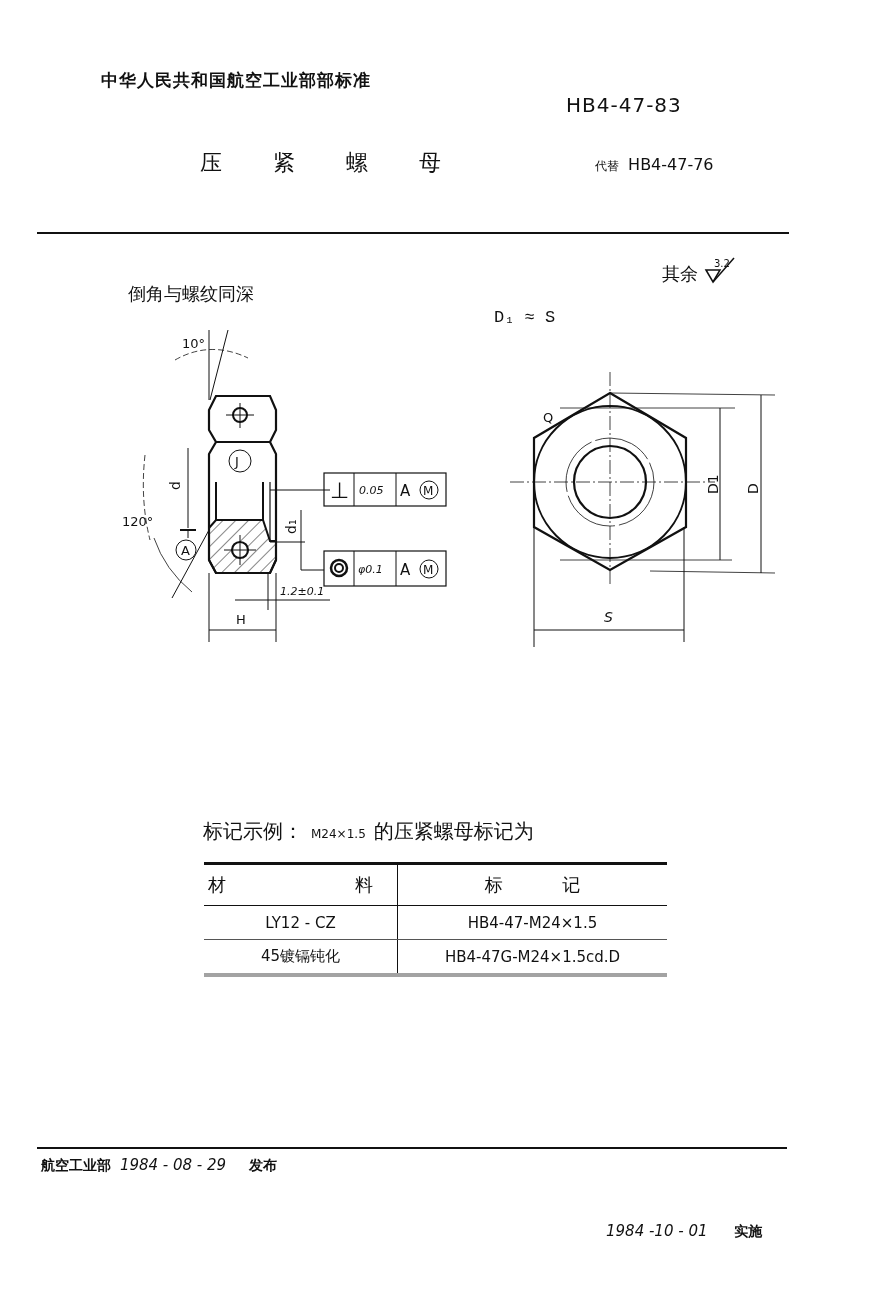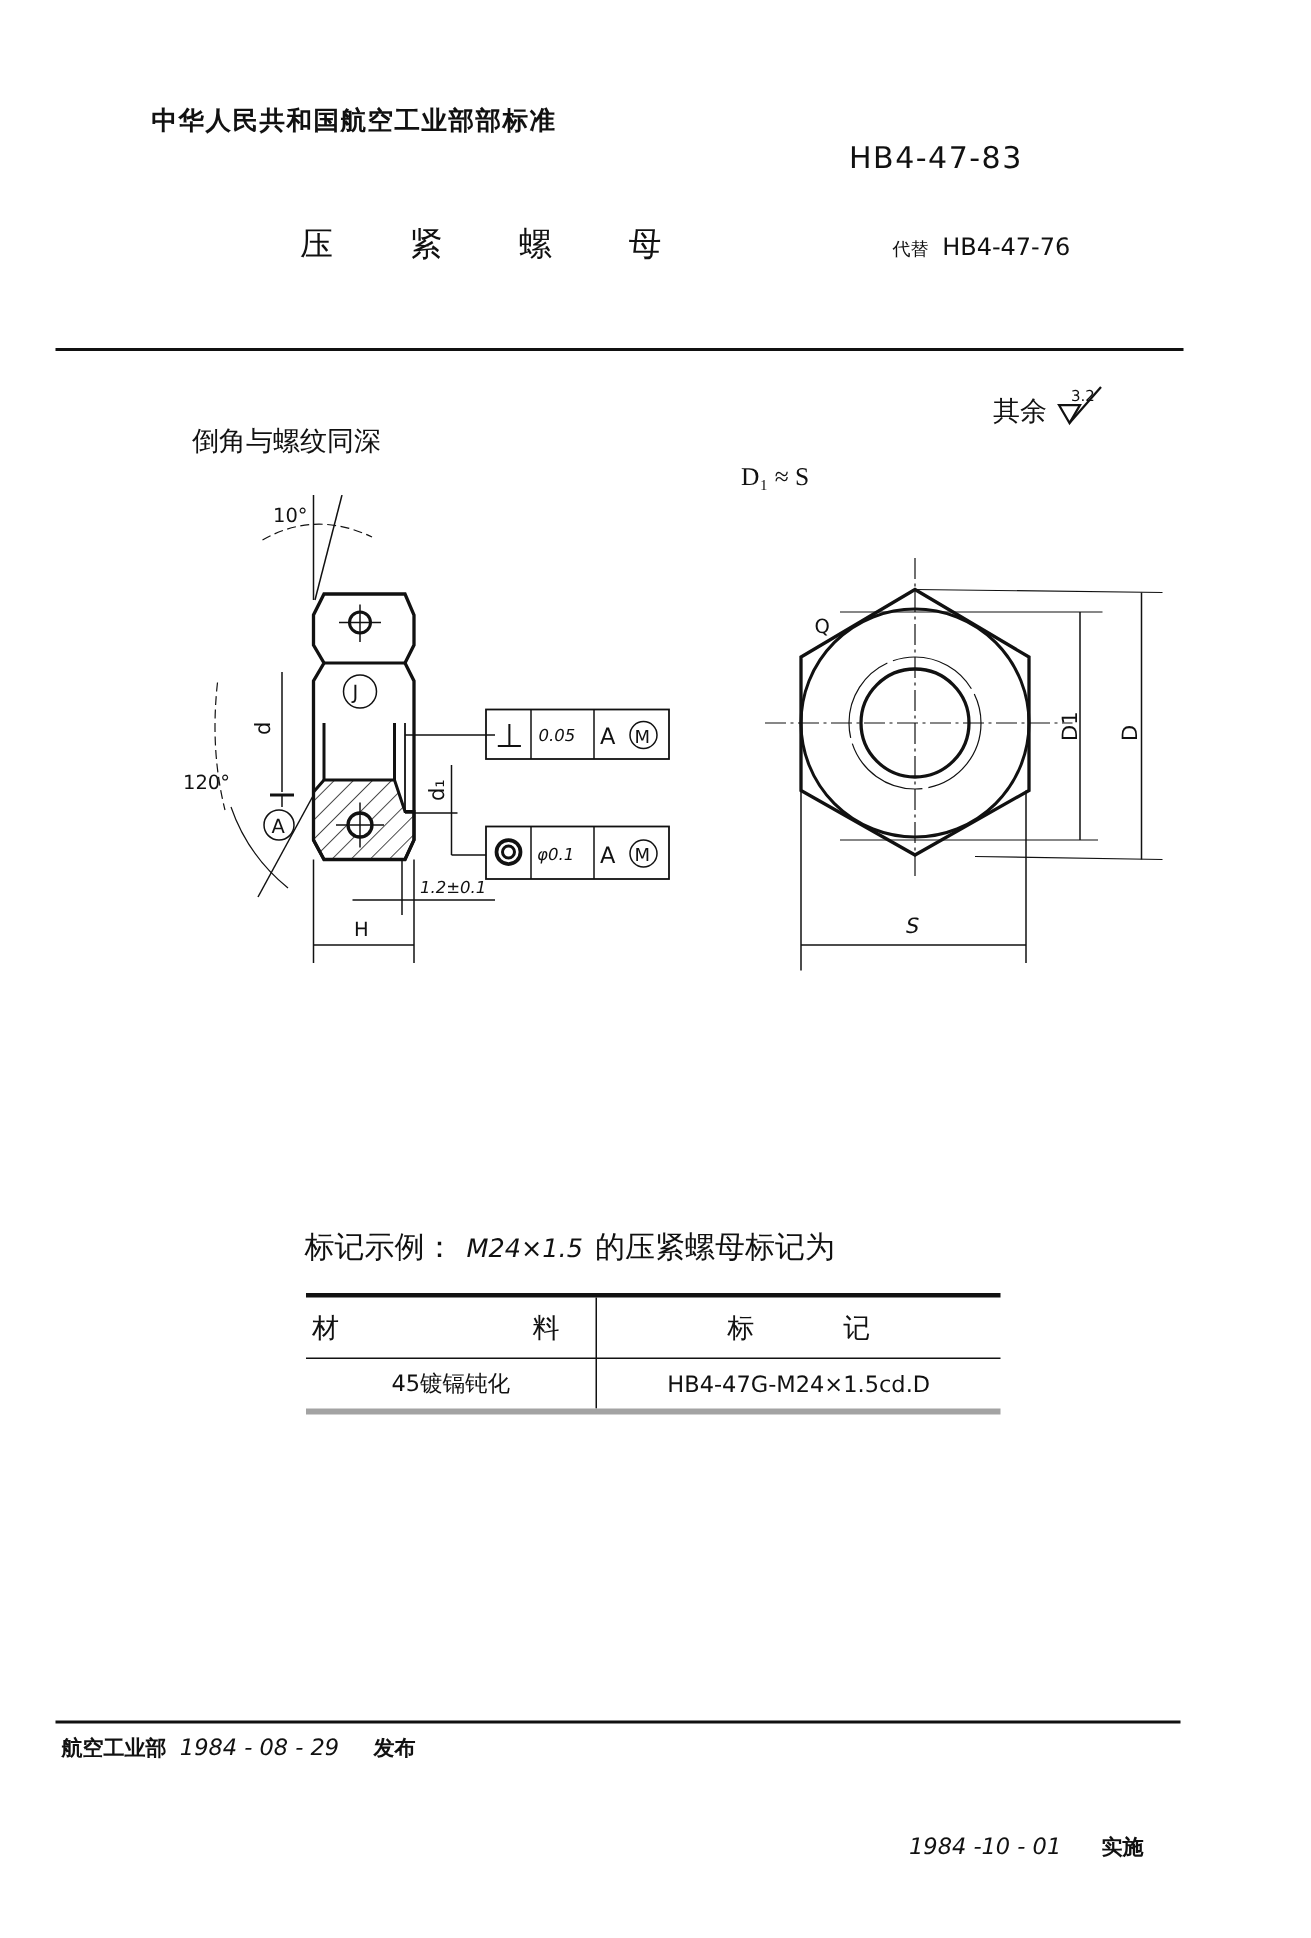--- a/index.html
+++ b/index.html
@@ -7,23 +7,23 @@
   .abs { position:absolute; }
   .std-org { left:101px; top:48px; font-size:17px; font-weight:bold; letter-spacing:1px; font-family:"DejaVu Sans", sans-serif;margin-top:21px; }
   .std-code { left:566px; top:93px; font-size:20px; letter-spacing:1px; font-family:"DejaVu Sans", sans-serif; }
   .title { left:200px; top:148px; font-size:22px; font-family:"DejaVu Serif", serif; word-spacing:0; }
   .title span { display:inline-block; margin-right:44px; }
   .replace { left:566px; top:155px; font-size:16px; font-family:"DejaVu Sans", sans-serif; }
   .replace .lbl { font-size:12px; margin-right:4px;margin-left:29px; }
   .rule { background:#111; height:2px; }
   .note-chamfer { left:128px; top:282px; font-size:18px; font-family:"DejaVu Serif", serif; }
   .note-rest { left:662px; top:256px; font-size:18px; font-family:"DejaVu Serif", serif; }
-  .note-d1 { left:494px; top:308px; font-size:17px; font-family:Liberation Serif, serif; }
+  .note-d1 { left:494px; top:308px; font-size:17px; font-family:Liberation Mono, monospace; }
   .example-caption { left:203px; top:818px; font-size:20px; font-family:"DejaVu Serif", serif; }
-  .example-caption .code { font-size:17px; font-family:"DejaVu Sans", sans-serif; margin:0 8px 0 8px;font-style:italic; }
+  .example-caption .code { font-size:12px; font-family:"DejaVu Sans", sans-serif; margin:0 8px 0 8px; }
   table.mark { position:absolute; left:204px; top:862px; width:463px; border-collapse:collapse; font-family:"DejaVu Sans", sans-serif; }
   table.mark th, table.mark td { height:33px; padding:0; font-weight:normal; text-align:center; font-size:15px; }
   table.mark tr.head th { border-top:3px solid #111; border-bottom:1px solid #111; font-family:"DejaVu Serif", serif; font-size:18px; height:40px; }
   table.mark tr td { border-bottom:1px solid #555; }
   table.mark tr:last-child td { border-bottom:4px solid #a3a3a3; }
   table.mark .c1 { width:193px; border-right:1px solid #111; }
   .th-spread { display:flex; justify-content:space-between; padding:0 24px 0 4px; }
   .footer-left { left:41px; top:1156px; font-size:14px; font-weight:bold; }
   .footer-left .date { font-weight:normal; font-style:italic; margin:0 18px 0 4px; font-size:15px; }
   .footer-right { left:606px; top:1222px; font-size:14px; font-weight:bold; }
@@ -183,20 +183,24 @@
         <span>料</span>
       </div>
     </th>
     <th>
       <span>标</span>
       <span style="display:inline-block;width:48px;"></span>
       <span>记</span>
     </th>
   </tr>
   <tr>
+    <td class="c1">LY12 - CZ</td>
+    <td>HB4-47-M24×1.5</td>
+  </tr>
+  <tr>
     <td class="c1">45镀镉钝化</td>
     <td>HB4-47G-M24×1.5cd.D</td>
   </tr>
 </tbody>
   </table>
 
 <div class="abs rule" style="left:37px; top:1147px; width:750px;"></div>
 <div class="abs footer-left">
   <span>航空工业部</span>
   <span class="date">1984 - 08 - 29</span>

